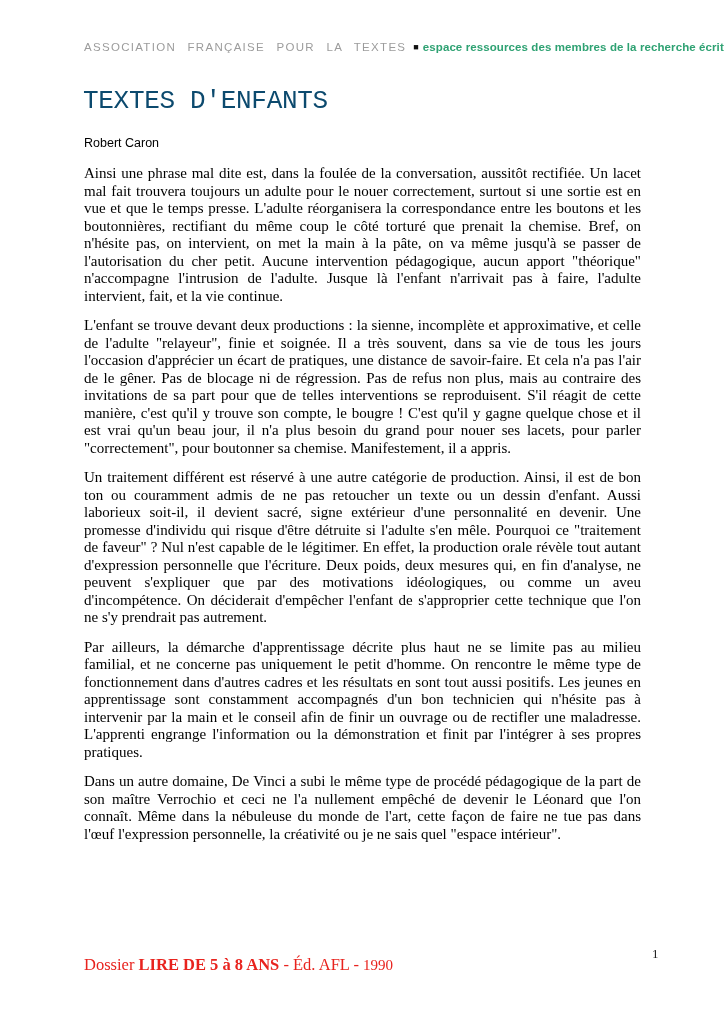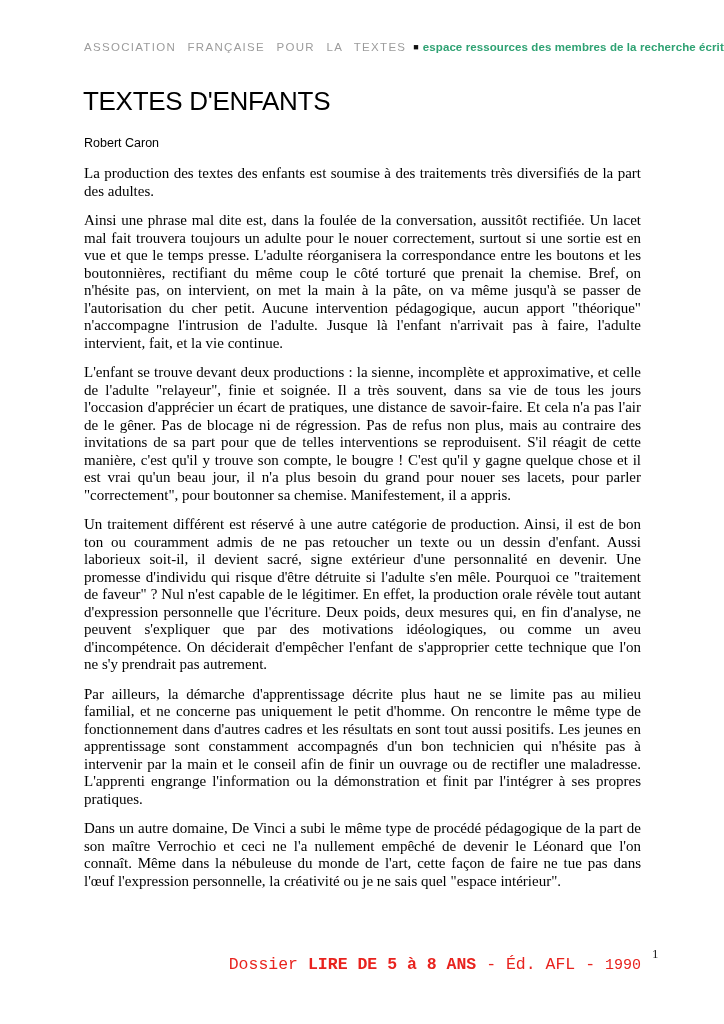--- a/index.html
+++ b/index.html
@@ -49,25 +49,25 @@
     font-weight: bold;
     letter-spacing: 0.1px;
   }
 
   
   .doc-title {
     position: absolute;
     left: 83px;
     top: 86px;
     margin: 0;
-    font-family: Liberation Sans, sans-serif;
+    font-family: Liberation Mono, monospace;
     font-weight: 400;
     font-size: 26px;
     letter-spacing: -0.3px;
-    color: #000000;
+    color: #0c4a6e;
   }
   .author {
     position: absolute;
     left: 84px;
     top: 136px;
     font-family: "Liberation Sans", sans-serif;
     font-size: 12.5px;
     color: #000;
   }
 
@@ -90,22 +90,22 @@
     top: 946px;
     font-family: "Liberation Serif", serif;
     font-size: 13px;
     color: #222;
   }
   .doc-footer {
     position: absolute;
     left: 84px;
     top: 955px;
     width: 557px;
-    text-align: right;
-    font-family: Liberation Mono, monospace;
+    text-align: left;
+    font-family: Liberation Serif, serif;
     font-size: 16.5px;
     color: var(--footer_red, #e8231e);
     white-space: nowrap;
   }
   .doc-footer .bold { font-weight: bold; }
   .doc-footer .year { font-size: 15px; }
 </style>
 </head>
 <body>
 
@@ -113,21 +113,20 @@
 
   <header class="doc-header">
     <span class="org">ASSOCIATION FRANÇAISE POUR LA TEXTES</span><span class="sq">■</span><span class="tagline">espace ressources des membres de la recherche écriture</span>
   </header>
 
   <h1 class="doc-title">TEXTES D'ENFANTS</h1>
 
   <div class="author">Robert Caron</div>
 
   <main class="article-body">
-    <p>La production des textes des enfants est soumise à des traitements très diversifiés de la part des adultes.</p>
     <p>Ainsi une phrase mal dite est, dans la foulée de la conversation, aussitôt rectifiée. Un lacet mal fait trouvera toujours un adulte pour le nouer correctement, surtout si une sortie est en vue et que le temps presse. L'adulte réorganisera la correspondance entre les boutons et les boutonnières, rectifiant du même coup le côté torturé que prenait la chemise. Bref, on n'hésite pas, on intervient, on met la main à la pâte, on va même jusqu'à se passer de l'autorisation du cher petit. Aucune intervention pédagogique, aucun apport "théorique" n'accompagne l'intrusion de l'adulte. Jusque là l'enfant n'arrivait pas à faire, l'adulte intervient, fait, et la vie continue.</p>
     <p>L'enfant se trouve devant deux productions : la sienne, incomplète et approximative, et celle de l'adulte "relayeur", finie et soignée. Il a très souvent, dans sa vie de tous les jours l'occasion d'apprécier un écart de pratiques, une distance de savoir-faire. Et cela n'a pas l'air de le gêner. Pas de blocage ni de régression. Pas de refus non plus, mais au contraire des invitations de sa part pour que de telles interventions se reproduisent. S'il réagit de cette manière, c'est qu'il y trouve son compte, le bougre ! C'est qu'il y gagne quelque chose et il est vrai qu'un beau jour, il n'a plus besoin du grand pour nouer ses lacets, pour parler "correctement", pour boutonner sa chemise. Manifestement, il a appris.</p>
     <p>Un traitement différent est réservé à une autre catégorie de production. Ainsi, il est de bon ton ou couramment admis de ne pas retoucher un texte ou un dessin d'enfant. Aussi laborieux soit-il, il devient sacré, signe extérieur d'une personnalité en devenir. Une promesse d'individu qui risque d'être détruite si l'adulte s'en mêle. Pourquoi ce "traitement de faveur" ? Nul n'est capable de le légitimer. En effet, la production orale révèle tout autant d'expression personnelle que l'écriture. Deux poids, deux mesures qui, en fin d'analyse, ne peuvent s'expliquer que par des motivations idéologiques, ou comme un aveu d'incompétence. On déciderait d'empêcher l'enfant de s'approprier cette technique que l'on ne s'y prendrait pas autrement.</p>
     <p>Par ailleurs, la démarche d'apprentissage décrite plus haut ne se limite pas au milieu familial, et ne concerne pas uniquement le petit d'homme. On rencontre le même type de fonctionnement dans d'autres cadres et les résultats en sont tout aussi positifs. Les jeunes en apprentissage sont constamment accompagnés d'un bon technicien qui n'hésite pas à intervenir par la main et le conseil afin de finir un ouvrage ou de rectifler une maladresse. L'apprenti engrange l'information ou la démonstration et finit par l'intégrer à ses propres pratiques.</p>
     <p>Dans un autre domaine, De Vinci a subi le même type de procédé pédagogique de la part de son maître Verrochio et ceci ne l'a nullement empêché de devenir le Léonard que l'on connaît. Même dans la nébuleuse du monde de l'art, cette façon de faire ne tue pas dans l'œuf l'expression personnelle, la créativité ou je ne sais quel "espace intérieur".</p>
   </main>
 
   <div class="page-number">1</div>
 
   <footer class="doc-footer">

